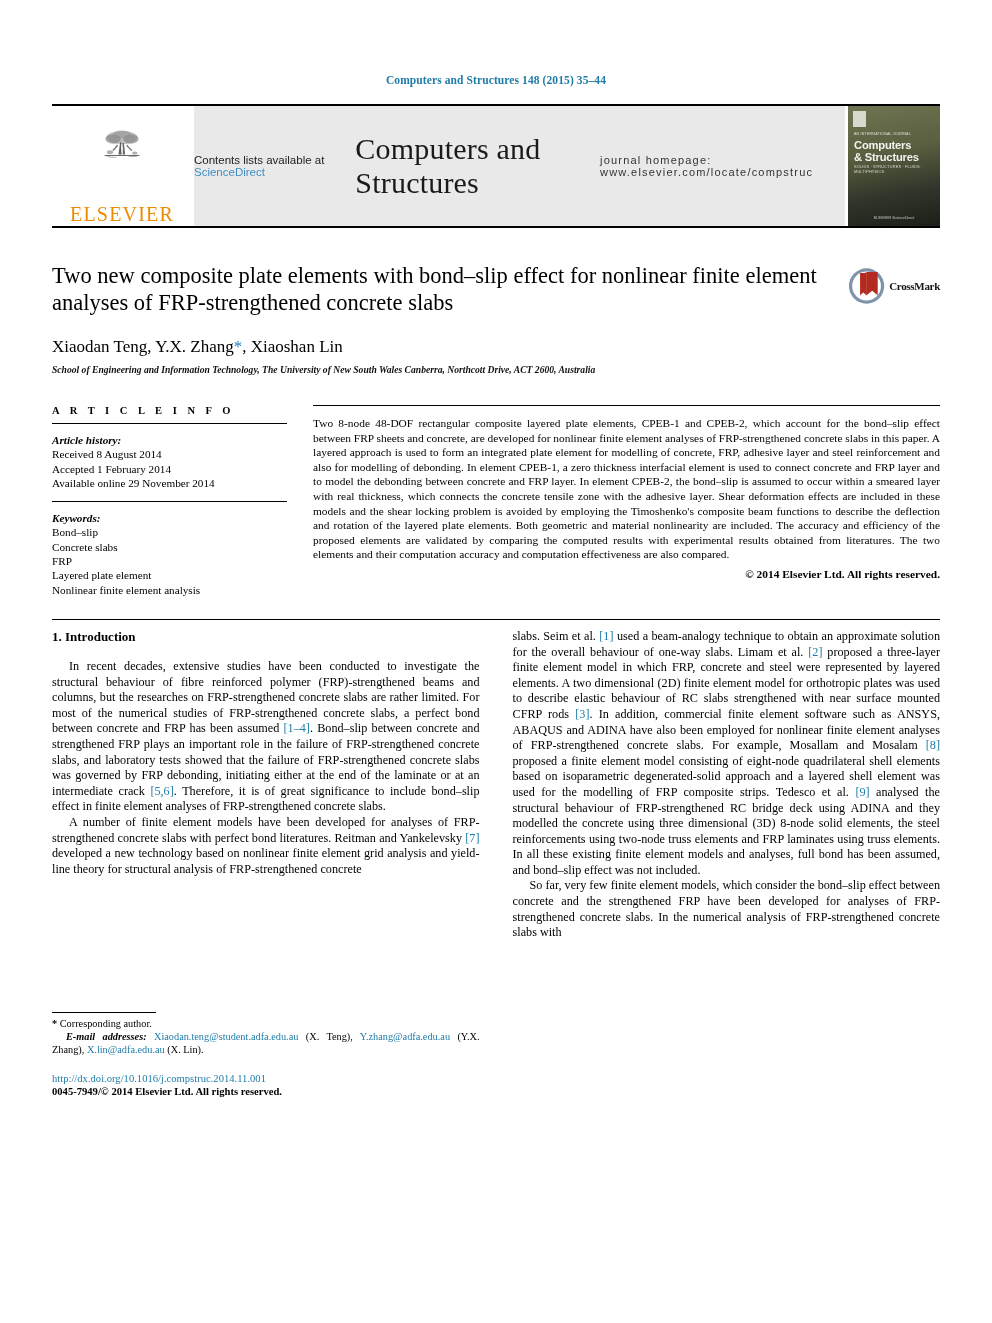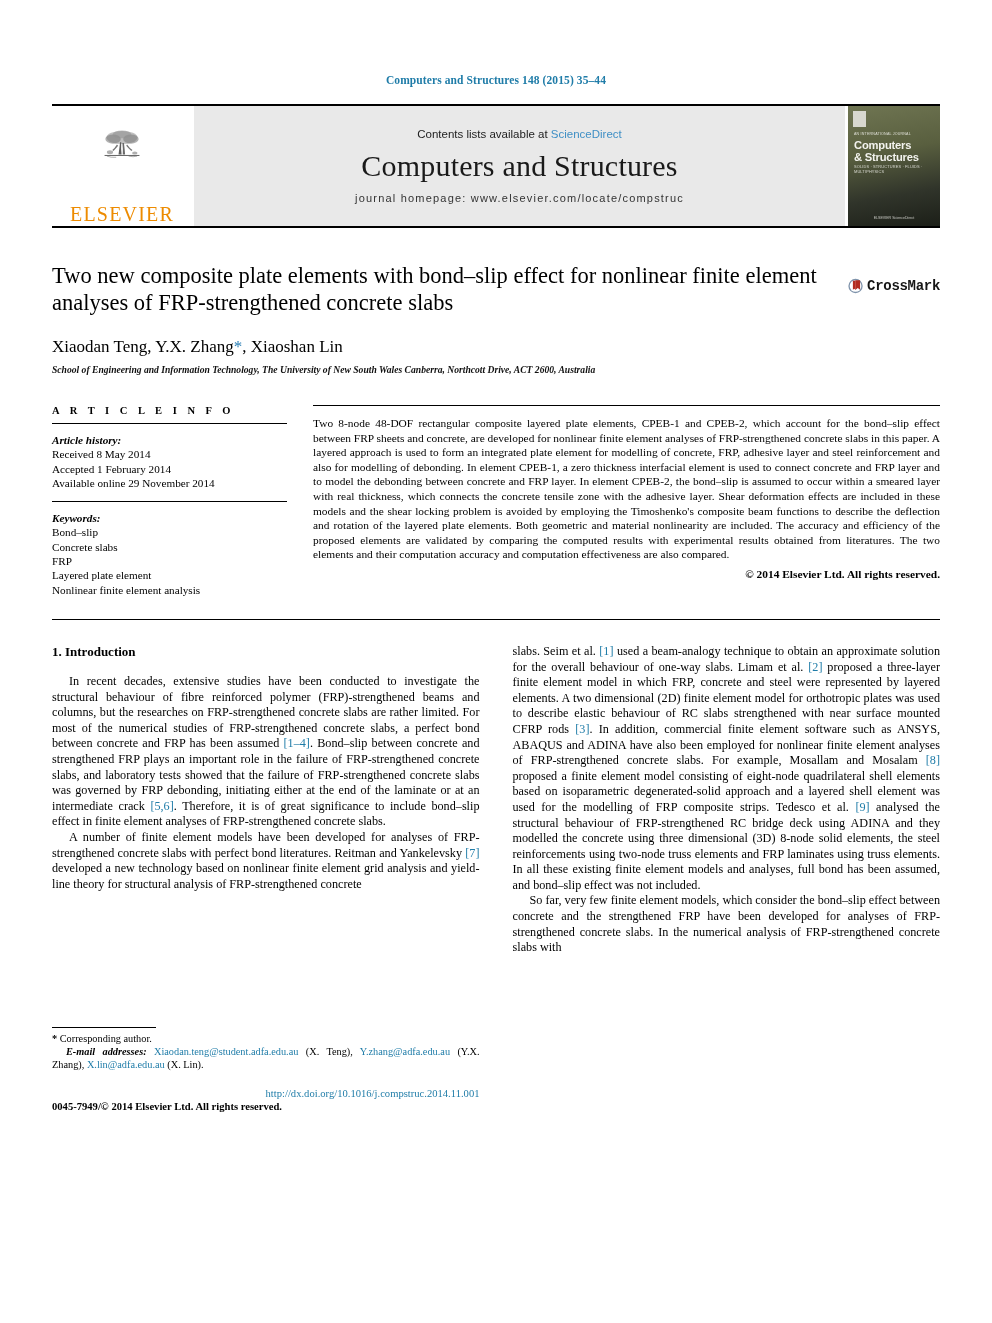--- a/index.html
+++ b/index.html
@@ -49,21 +49,21 @@
     font-family: "Liberation Serif", serif;
     font-size: 20px;
     letter-spacing: 1.2px;
     color: #ED8B00;
     margin-top: -2px;
   }
   .journal-band {
     flex: 1 1 auto;
     background: #e9e9e9;
     display: flex;
-    flex-direction: column;
+    flex-direction: row;
     align-items: center;
     justify-content: center;
     gap: 9px;
     margin-left: 2px;
   }
   .contents-line {
     font-family: "Liberation Sans", sans-serif;
     font-size: 11.5px;
     color: #222;
   }
@@ -134,22 +134,22 @@
     right: 0px;
     top: 2px;
     width: 92px;
     height: 44px;
     display: flex;
     align-items: center;
     gap: 4px;
   }
   .cm-badge { width: 40px; height: 40px; }
   .cm-word {
-    font-family: Liberation Mono, monospace;
-    font-size: 14px;
+    font-family: Liberation Serif, serif;
+    font-size: 11px;
     font-weight: bold;
     color: #151515;
     letter-spacing: -0.3px;
   }
 
   
   .info-abstract {
     margin-top: 30px;
     display: flex;
     gap: 26px;
@@ -175,21 +175,21 @@
     font-size: 11.4px;
     line-height: 14.6px;
     text-align: justify;
     color: #000;
   }
   .copyright { text-align: right; margin-top: 6px; font-size: 11.4px; font-weight: bold; }
 
   
   .body-rule { border-top: 1.3px solid #000; margin-top: 22px; }
   .body-cols {
-    margin-top: 24px;
+    margin-top: 9px;
     display: flex;
     gap: 33px;
     height: 470px;
   }
   .bcol { flex: 1 1 0; position: relative; }
   .h1 {
     font-family: "Liberation Serif", serif;
     font-size: 13px;
     font-weight: bold;
     margin: 0 0 14px 0;
@@ -214,21 +214,21 @@
   }
   .fn-rule { border-top: 1.1px solid #000; width: 104px; margin-bottom: 4px; }
   .fn {
     font-size: 10.3px;
     line-height: 13px;
     text-align: justify;
   }
   .fn .em { font-style: italic; font-weight: bold; }
   .fn .star { font-weight: bold; }
   .doi-block { margin-top: 16px; font-size: 10.6px; line-height: 13.5px; }
-  .doi-block .doi { color: #1f7ca8; text-align: right; }
+  .doi-block .doi { color: #1f7ca8; }
   .issn { font-weight: bold; }
 </style>
 </head>
 <body>
 
 <div class="page">
 
   <div class="running-head">Computers and Structures 148 (2015) 35–44</div>
 
   <div class="masthead">
@@ -297,21 +297,21 @@
   </div>
 
   <div class="info-abstract">
 
     <div class="col-info">
       <div class="sec-head">A R T I C L E   I N F O</div>
       <div class="rule"></div>
 
       <div class="info-group">
         <div class="info-label">Article history:</div>
-        <div>Received 8 May 2014</div>
+        <div>Received 8 August 2014</div>
         <div>Accepted 1 February 2014</div>
         <div>Available online 29 November 2014</div>
       </div>
 
       <div class="info-group keywords">
         <div class="info-label">Keywords:</div>
         <div>Bond–slip</div>
         <div>Concrete slabs</div>
         <div>FRP</div>
         <div>Layered plate element</div>

